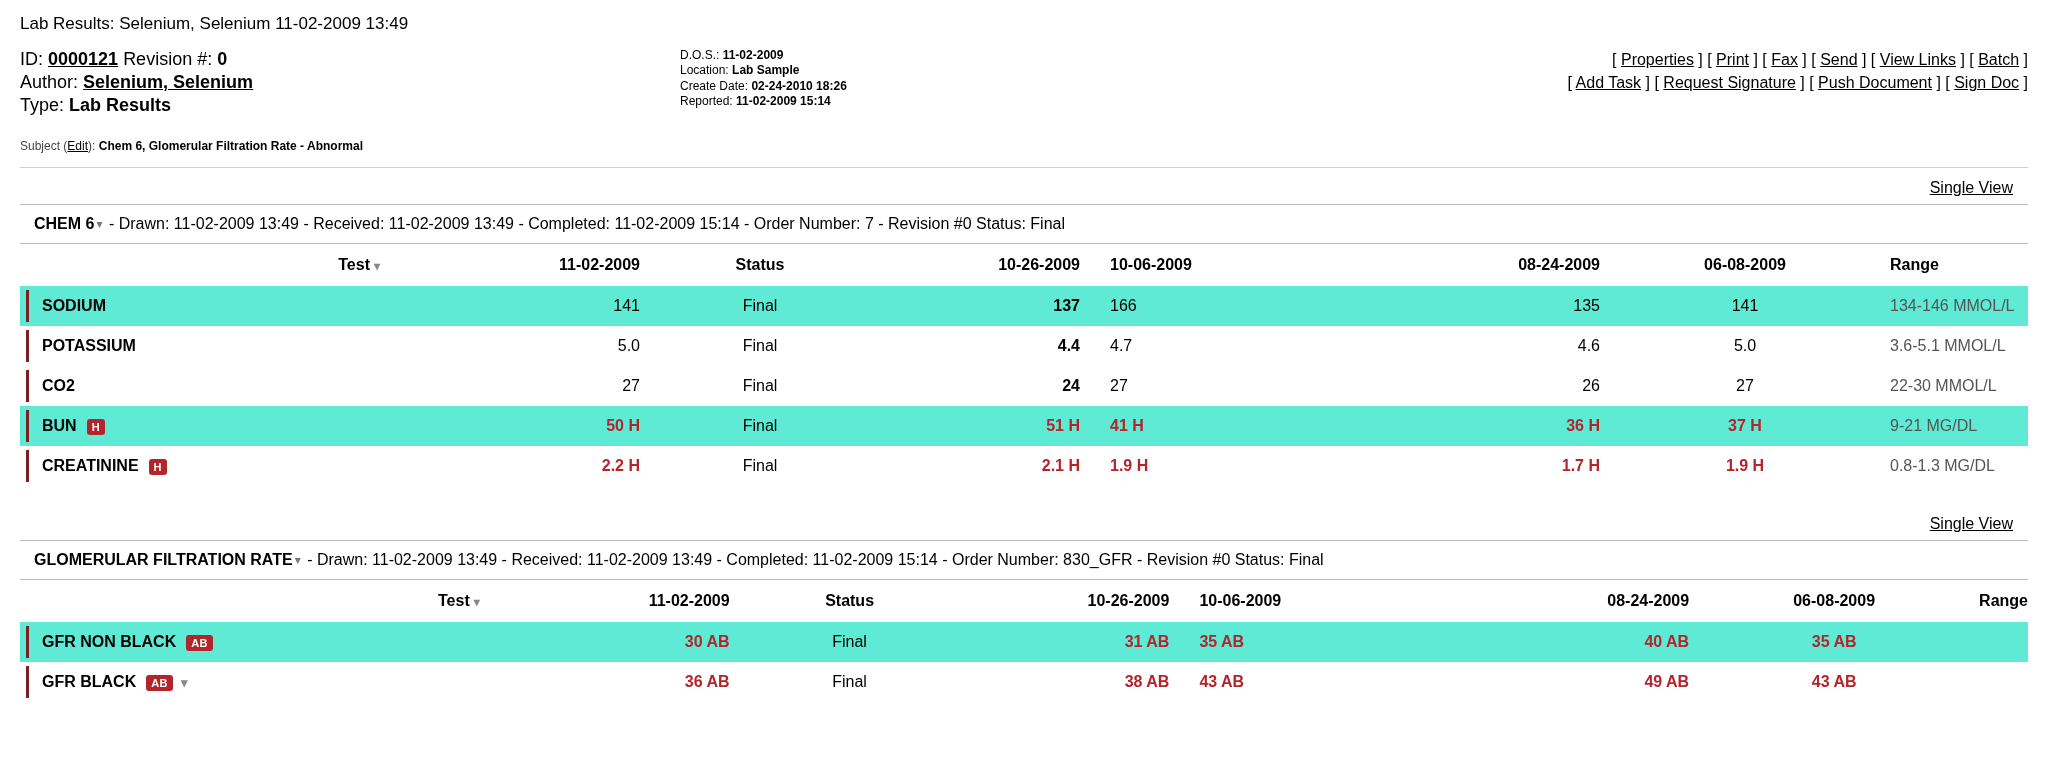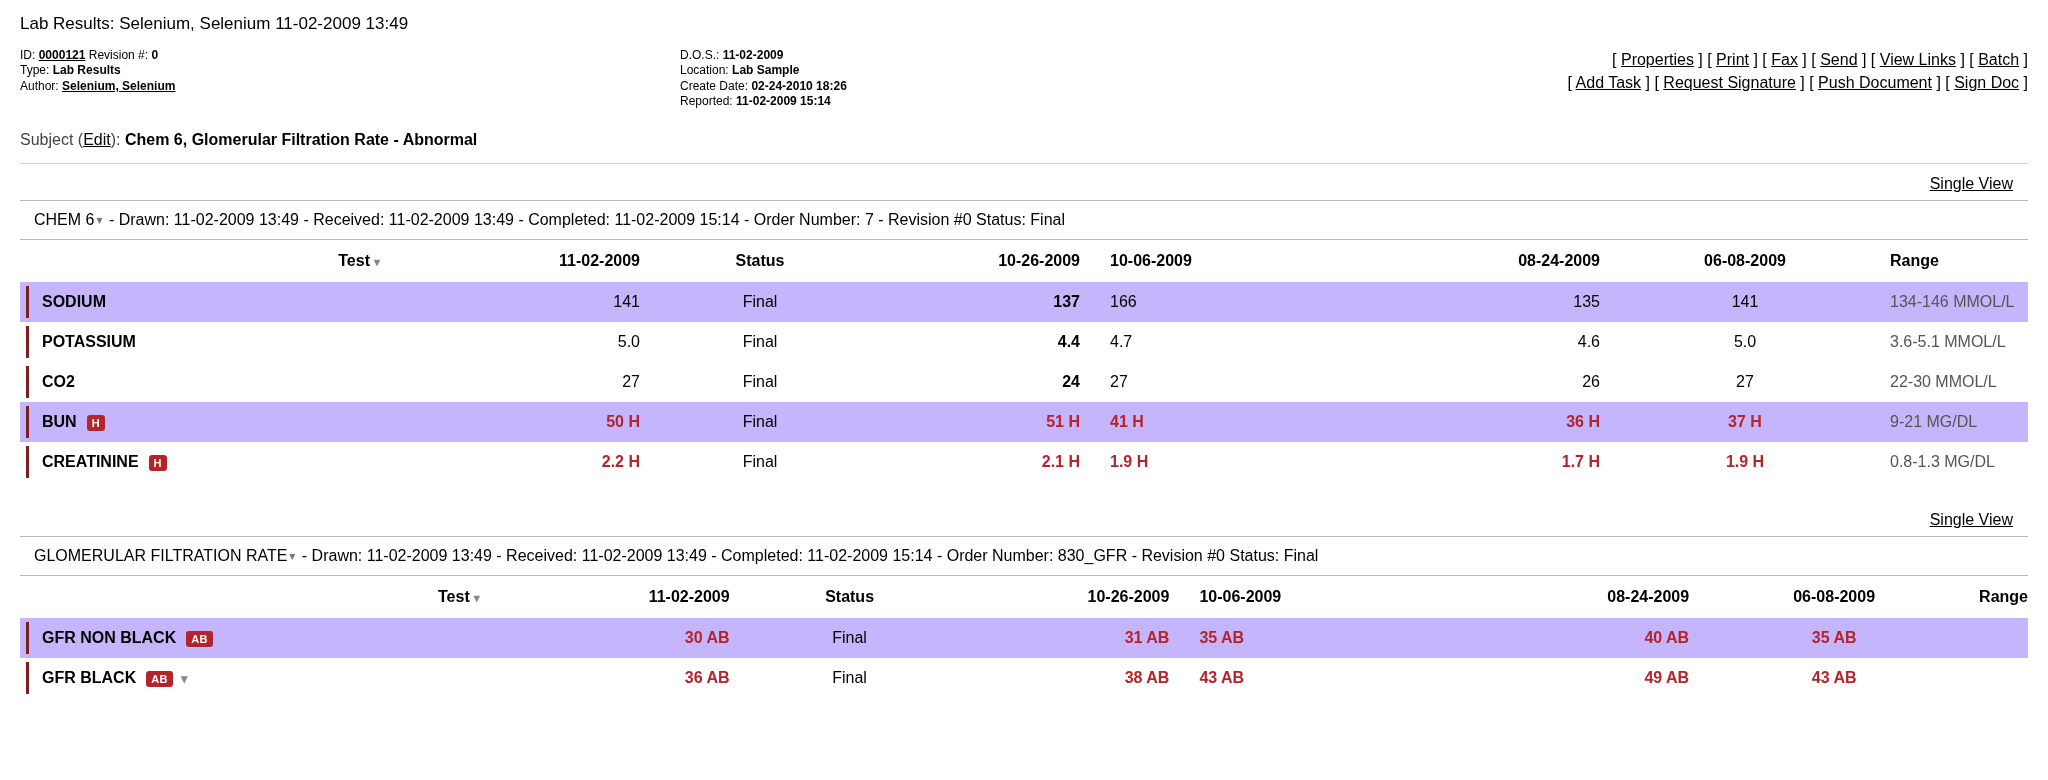--- a/index.html
+++ b/index.html
@@ -26,21 +26,21 @@
     margin-bottom: 14px;
   }
   .meta-row {
     display: flex;
     align-items: flex-start;
     width: 100%;
   }
   .meta-col-left {
     width: 660px;
     line-height: 1.28;
-    font-size: 12px;
+    font-size: 18px;
   }
   .meta-col-mid {
     width: 640px;
     line-height: 1.28;
     font-size: 12px;
   }
   .meta-col-right {
     flex: 1;
     text-align: right;
     line-height: 1.45;
@@ -50,21 +50,21 @@
   .meta-val { font-weight: bold; }
   .meta-val-underline { font-weight: bold; text-decoration: underline; }
   .action-link {
     text-decoration: underline;
     color: #000;
     cursor: pointer;
   }
   .bracket { color: #000; }
   .subject-row {
     margin-top: 22px;
-    font-size: 16px;
+    font-size: 12px;
     color: #444;
   }
   .subject-row .subj-text {
     font-weight: bold;
     color: #000;
   }
   .edit-link {
     text-decoration: underline;
     color: #000;
     cursor: pointer;
@@ -84,21 +84,21 @@
     color: #000;
     cursor: pointer;
   }
   .panel-header {
     font-size: 16px;
     padding: 10px 0 10px 14px;
     border-top: 1px solid #b9b9b9;
     border-bottom: 1px solid #b9b9b9;
   }
   .panel-header .pname {
-    font-weight: normal;
+    font-weight: bold;
   }
   .caret {
     display: inline-block;
     color: #777;
     font-size: 12px;
     transform: translateY(-1px);
     margin: 0 2px;
   }
   table.lab {
     width: 100%;
@@ -114,21 +114,21 @@
     padding: 11px 0;
   }
   .col-test   { width: 360px; text-align: right; padding-right: 30px !important; }
   .col-v1     { width: 230px; text-align: right; padding-right: 30px !important; }
   .col-status { width: 180px; text-align: center; }
   .col-v2     { width: 230px; text-align: right; padding-right: 30px !important; font-weight: bold; }
   .col-v3     { width: 230px; text-align: left; padding-right: 30px !important; }
   .col-v4     { width: 230px; text-align: right; padding-right: 30px !important; }
   .col-v5     { width: 230px; text-align: center; padding-right: 30px !important; }
   .col-range  { text-align: left; }
-  tr.row-alt td { background: #c4b5fd; }
+  tr.row-alt td { background: #5eead4; }
   td.name-cell {
     text-align: left;
     font-weight: bold;
     padding-left: 22px !important;
     position: relative;
   }
   td.name-cell .bar {
     position: absolute;
     left: 6px;
     top: 4px;
@@ -165,26 +165,26 @@
   <div class="meta-row">
 
     <div class="meta-col-left">
       <div>
         <span class="meta-label">ID:</span>
         <span class="meta-val-underline">0000121</span>
         <span class="meta-label">Revision #:</span>
         <span class="meta-val">0</span>
       </div>
       <div>
+        <span class="meta-label">Author:</span>
+        <span class="meta-val-underline">Selenium, Selenium</span>
+      </div>
+      <div>
         <span class="meta-label">Type:</span>
         <span class="meta-val">Lab Results</span>
-      </div>
-      <div>
-        <span class="meta-label">Author:</span>
-        <span class="meta-val-underline">Selenium, Selenium</span>
       </div>
     </div>
 
     <div class="meta-col-mid">
       <div>
         <span class="meta-label">D.O.S.:</span>
         <span class="meta-val">11-02-2009</span>
       </div>
       <div>
         <span class="meta-label">Location:</span>

